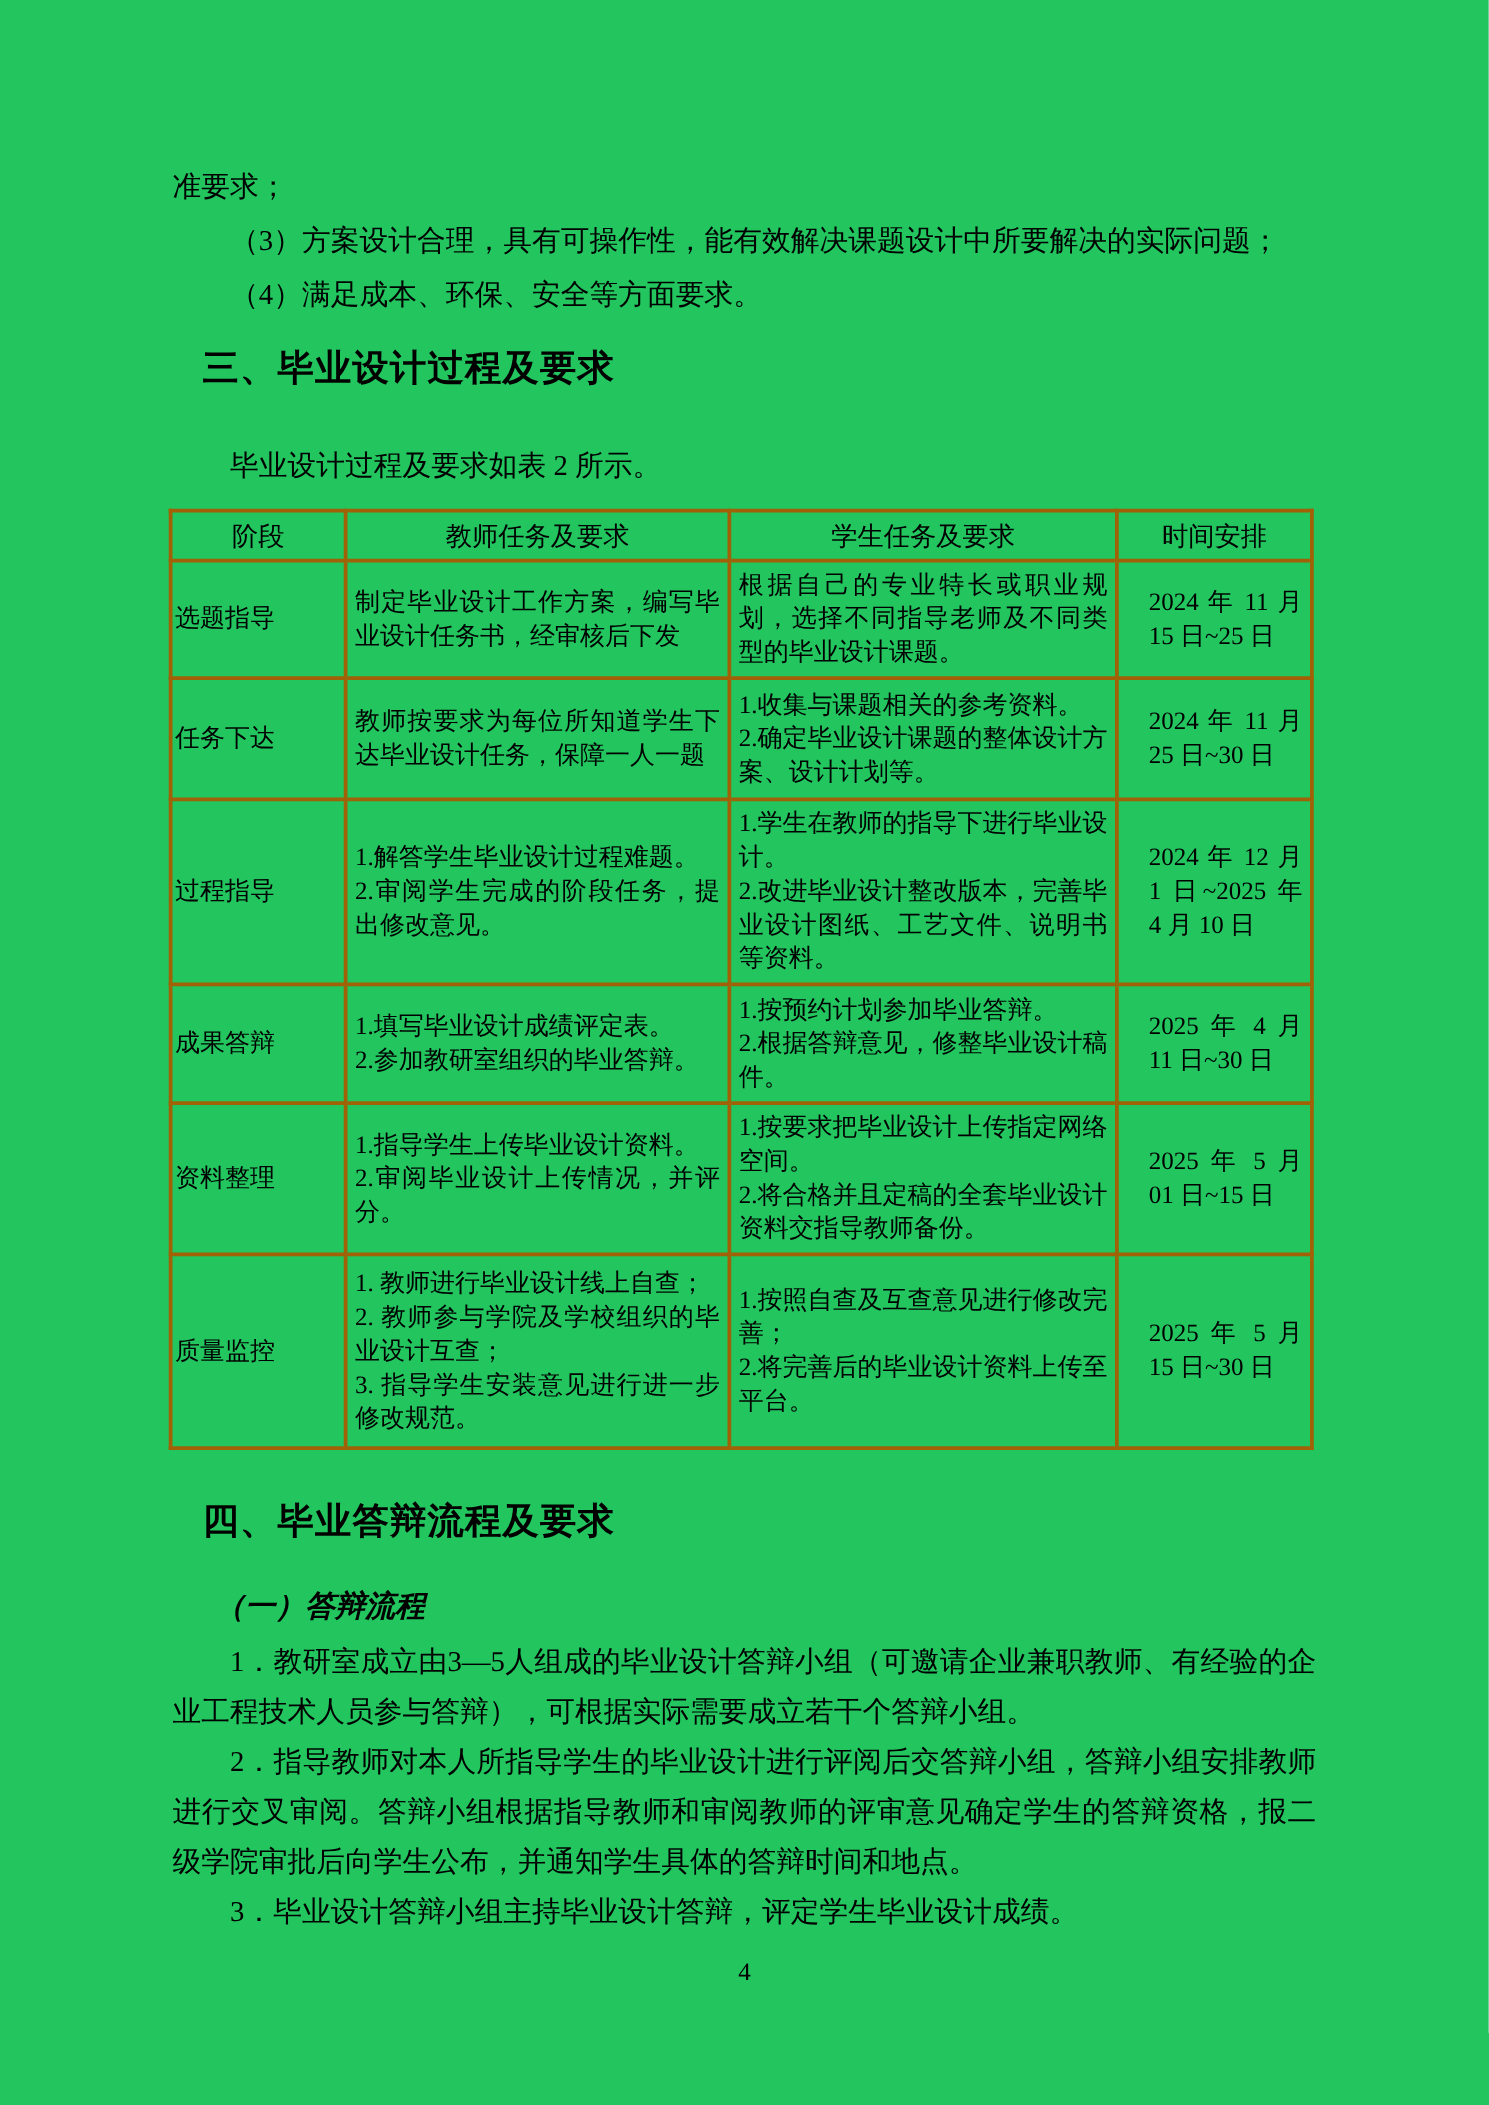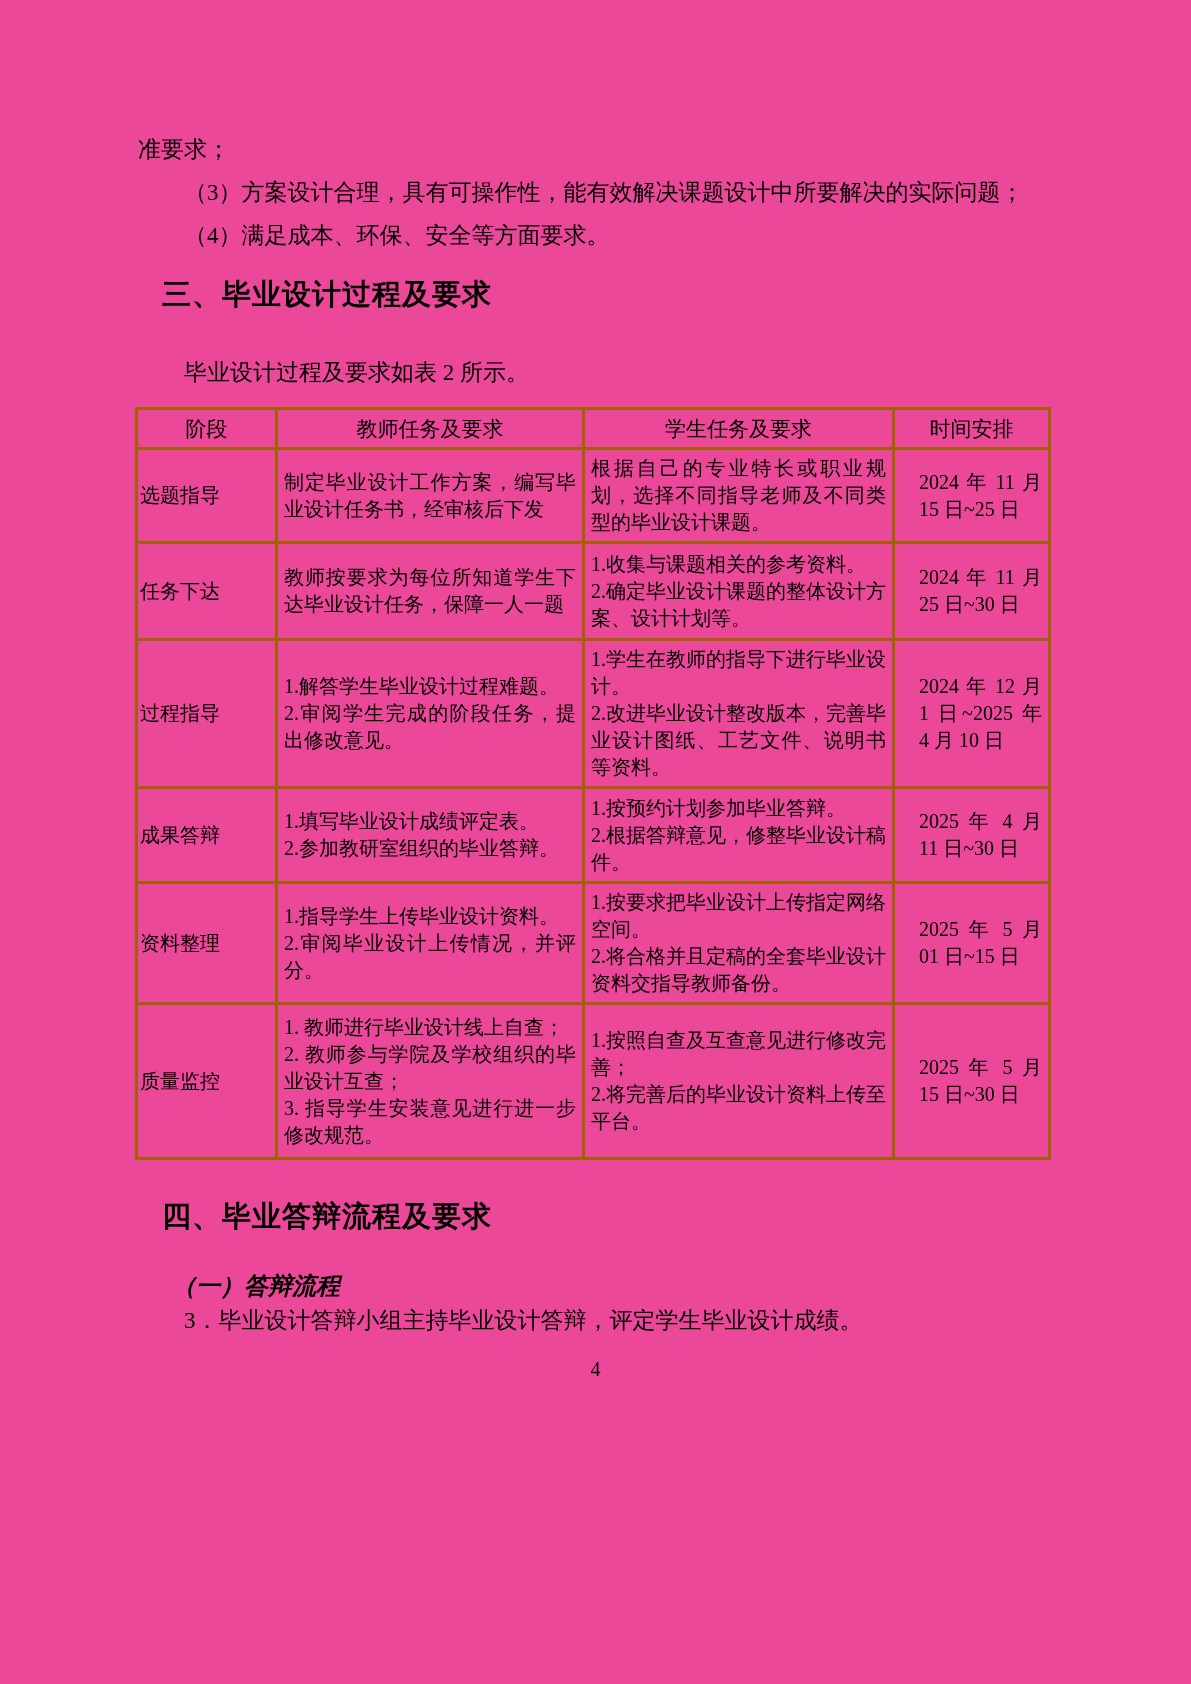--- a/index.html
+++ b/index.html
@@ -1,20 +1,20 @@
 <!DOCTYPE html>
 <html><head>
 <meta charset="utf-8">
 <style>
   html,body { margin:0; padding:0; background:#e8e8e8; }
   .page {
     position:relative;
     width:1191px; height:1684px;
     margin:0 auto;
-    background:#ec4899;
+    background:#22c55e;
     font-family:"Liberation Serif","DejaVu Serif",serif;
     color:#000;
     overflow:hidden;
   }
   .content { position:absolute; left:138px; top:0; width:915px; padding-top:128px; }
 
   p.top-line { font-size:23px; line-height:43px; margin:0; text-align:justify; }
   .indent2 { text-indent:2em; }
 
   h2.sec {
@@ -155,17 +155,19 @@
               <p>2.将完善后的毕业设计资料上传至平台。</p>
             </td>
             <td class="time">2025 年 5 月 15 日~30 日</td>
           </tr>
         </tbody>
     </table>
 
     <h2 class="sec sec4">四、毕业答辩流程及要求</h2>
     <h3 class="sub">（一）答辩流程</h3>
 
+    <p class="s4 first">1．教研室成立由3—5人组成的毕业设计答辩小组（可邀请企业兼职教师、有经验的企业工程技术人员参与答辩），可根据实际需要成立若干个答辩小组。</p>
+    <p class="s4">2．指导教师对本人所指导学生的毕业设计进行评阅后交答辩小组，答辩小组安排教师进行交叉审阅。答辩小组根据指导教师和审阅教师的评审意见确定学生的答辩资格，报二级学院审批后向学生公布，并通知学生具体的答辩时间和地点。</p>
     <p class="s4">3．毕业设计答辩小组主持毕业设计答辩，评定学生毕业设计成绩。</p>
 
     <div class="page-number">4</div>
   </div>
 </div>
 
 </body></html>

